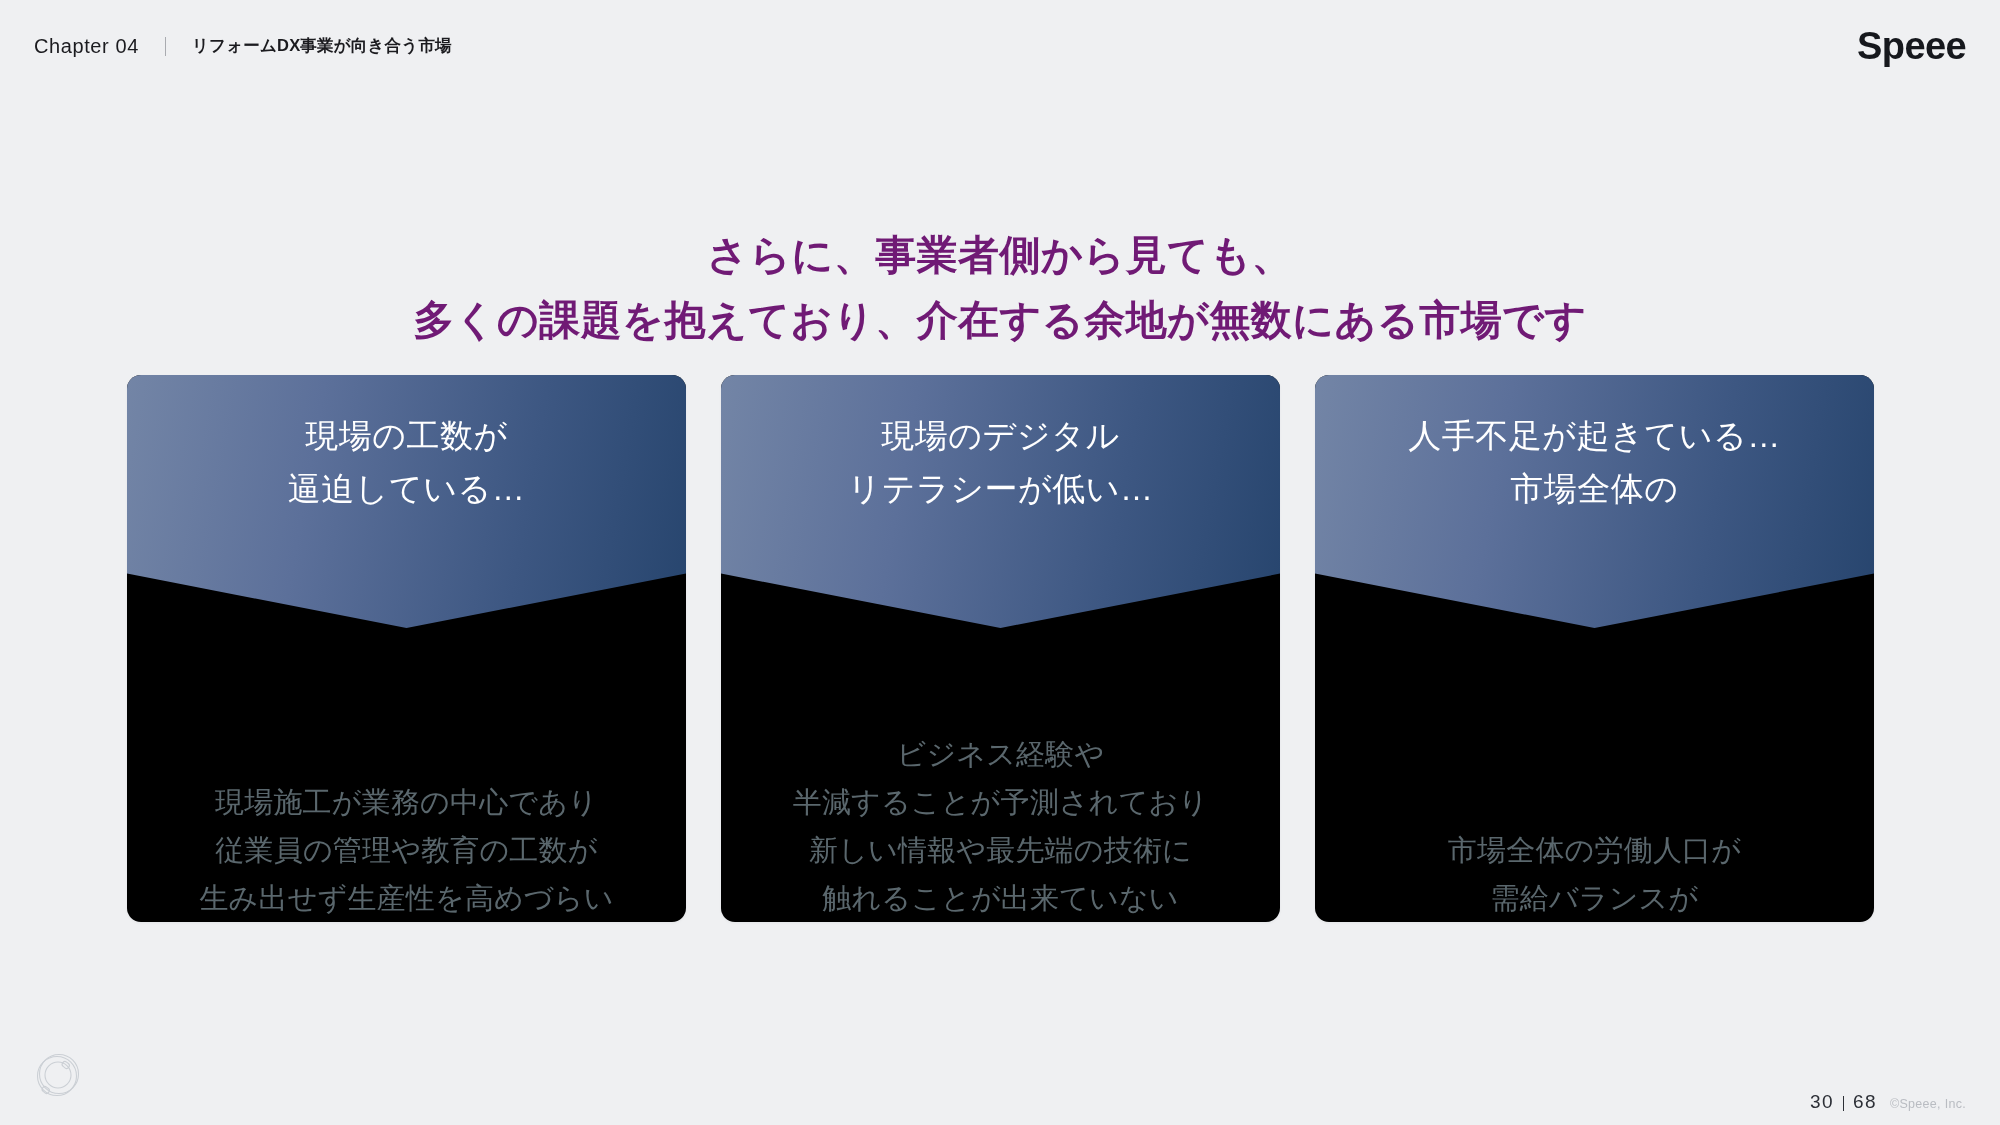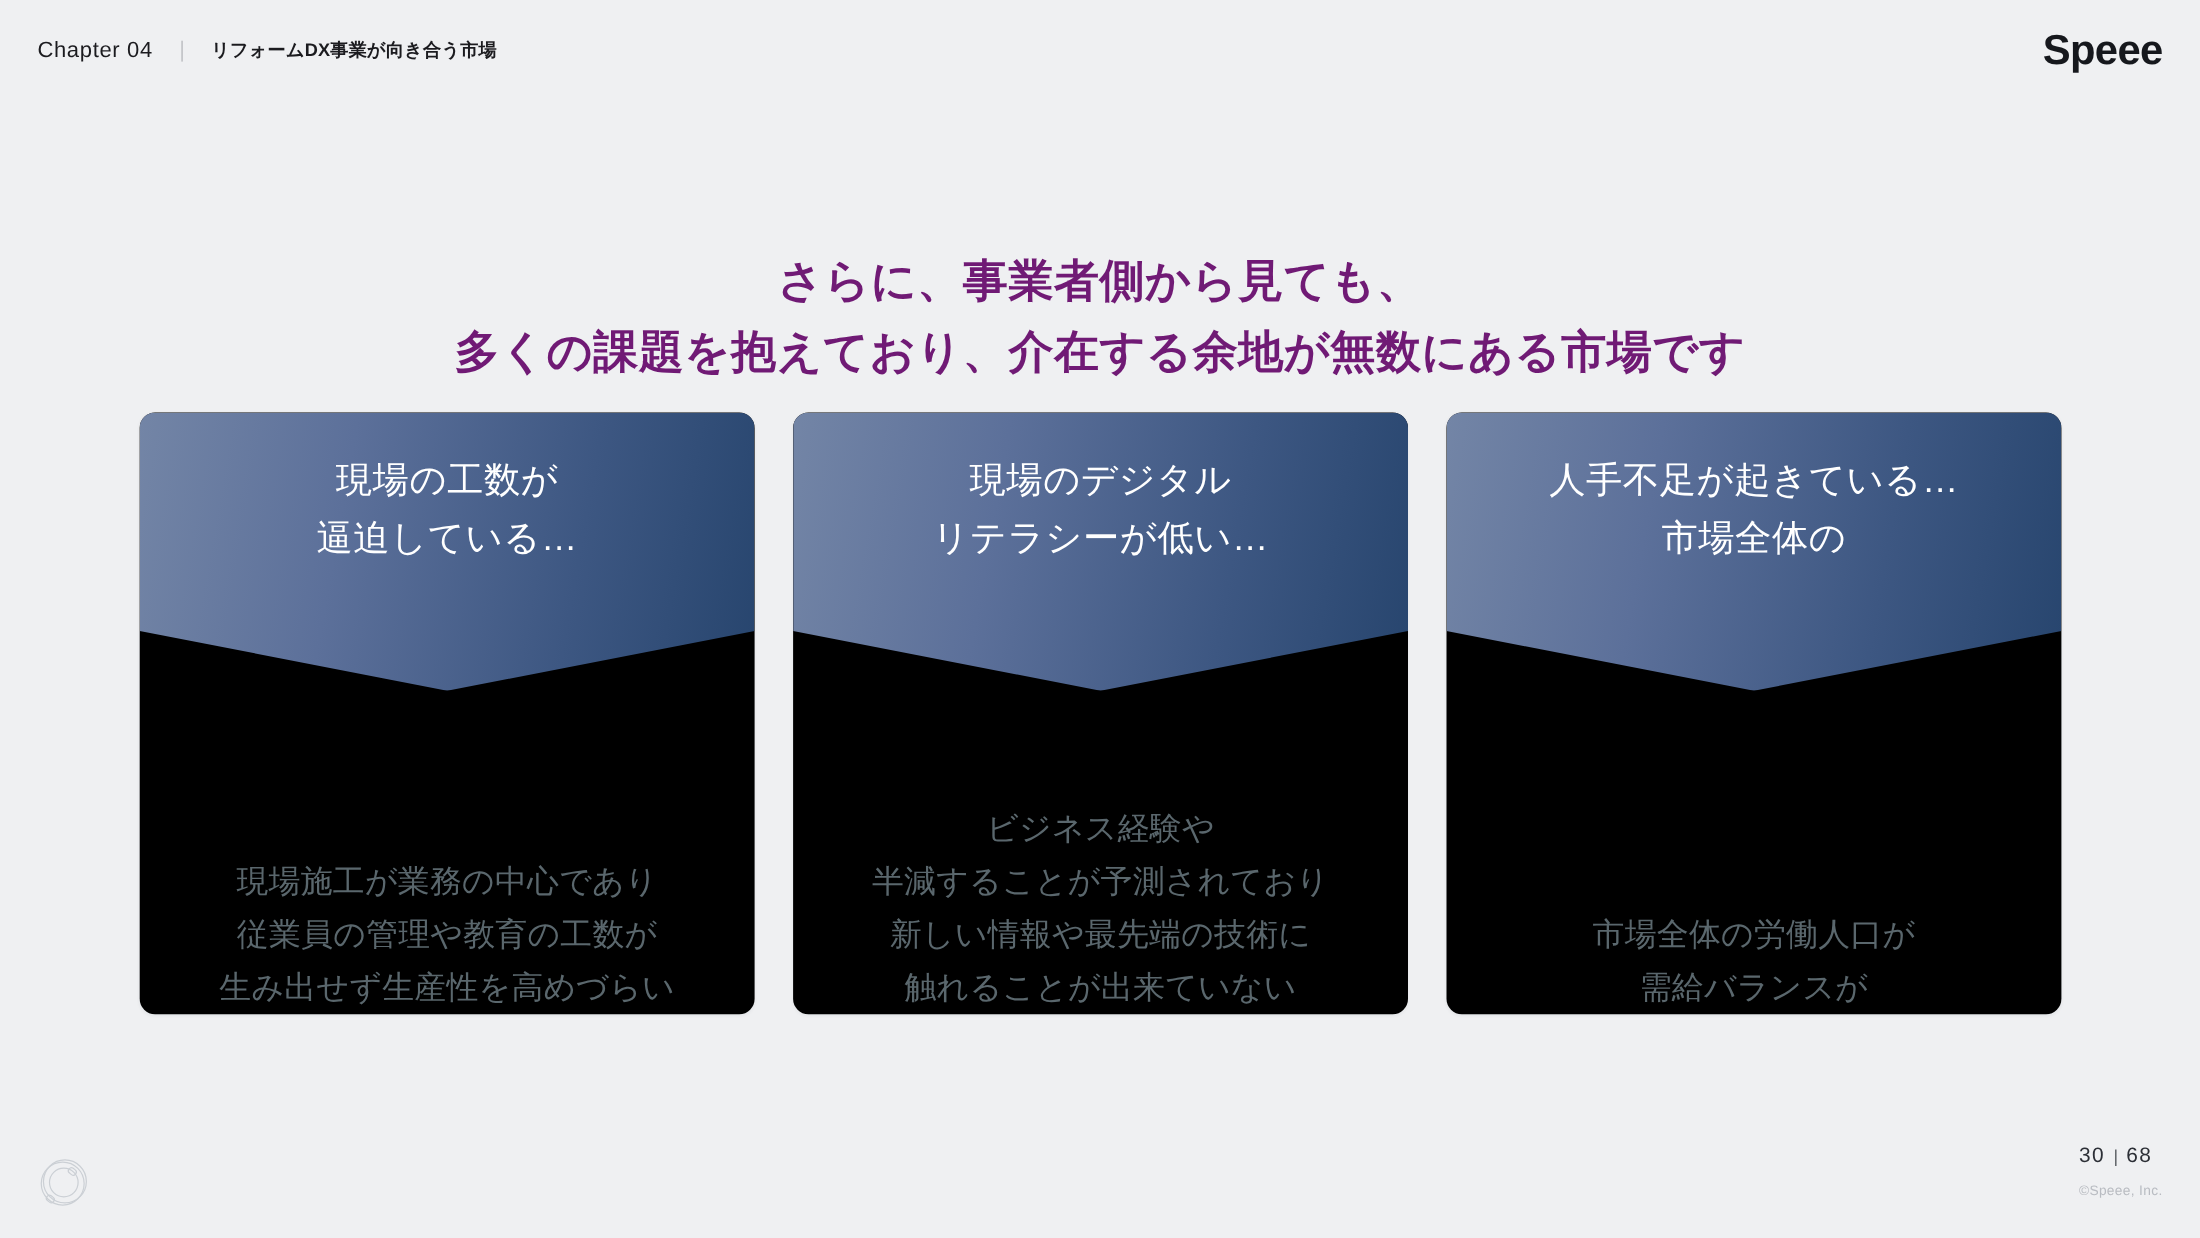--- a/index.html
+++ b/index.html
@@ -144,25 +144,24 @@
     bottom: 22px;
     width: 56px;
     height: 56px;
     opacity: 0.42;
   }
   .watermark svg { display: block; }
 
   .page-footer {
     position: absolute;
     right: 34px;
-    bottom: 36px;
+    bottom: 12px;
     display: flex;
     align-items: baseline;
     gap: 13px;
-    flex-direction: column;
   }
   .pager {
     display: flex;
     align-items: center;
     font-size: 19px;
     color: #2c2f36;
     letter-spacing: 1.4px;
     font-weight: 400;
   }
   .pager .sep {

